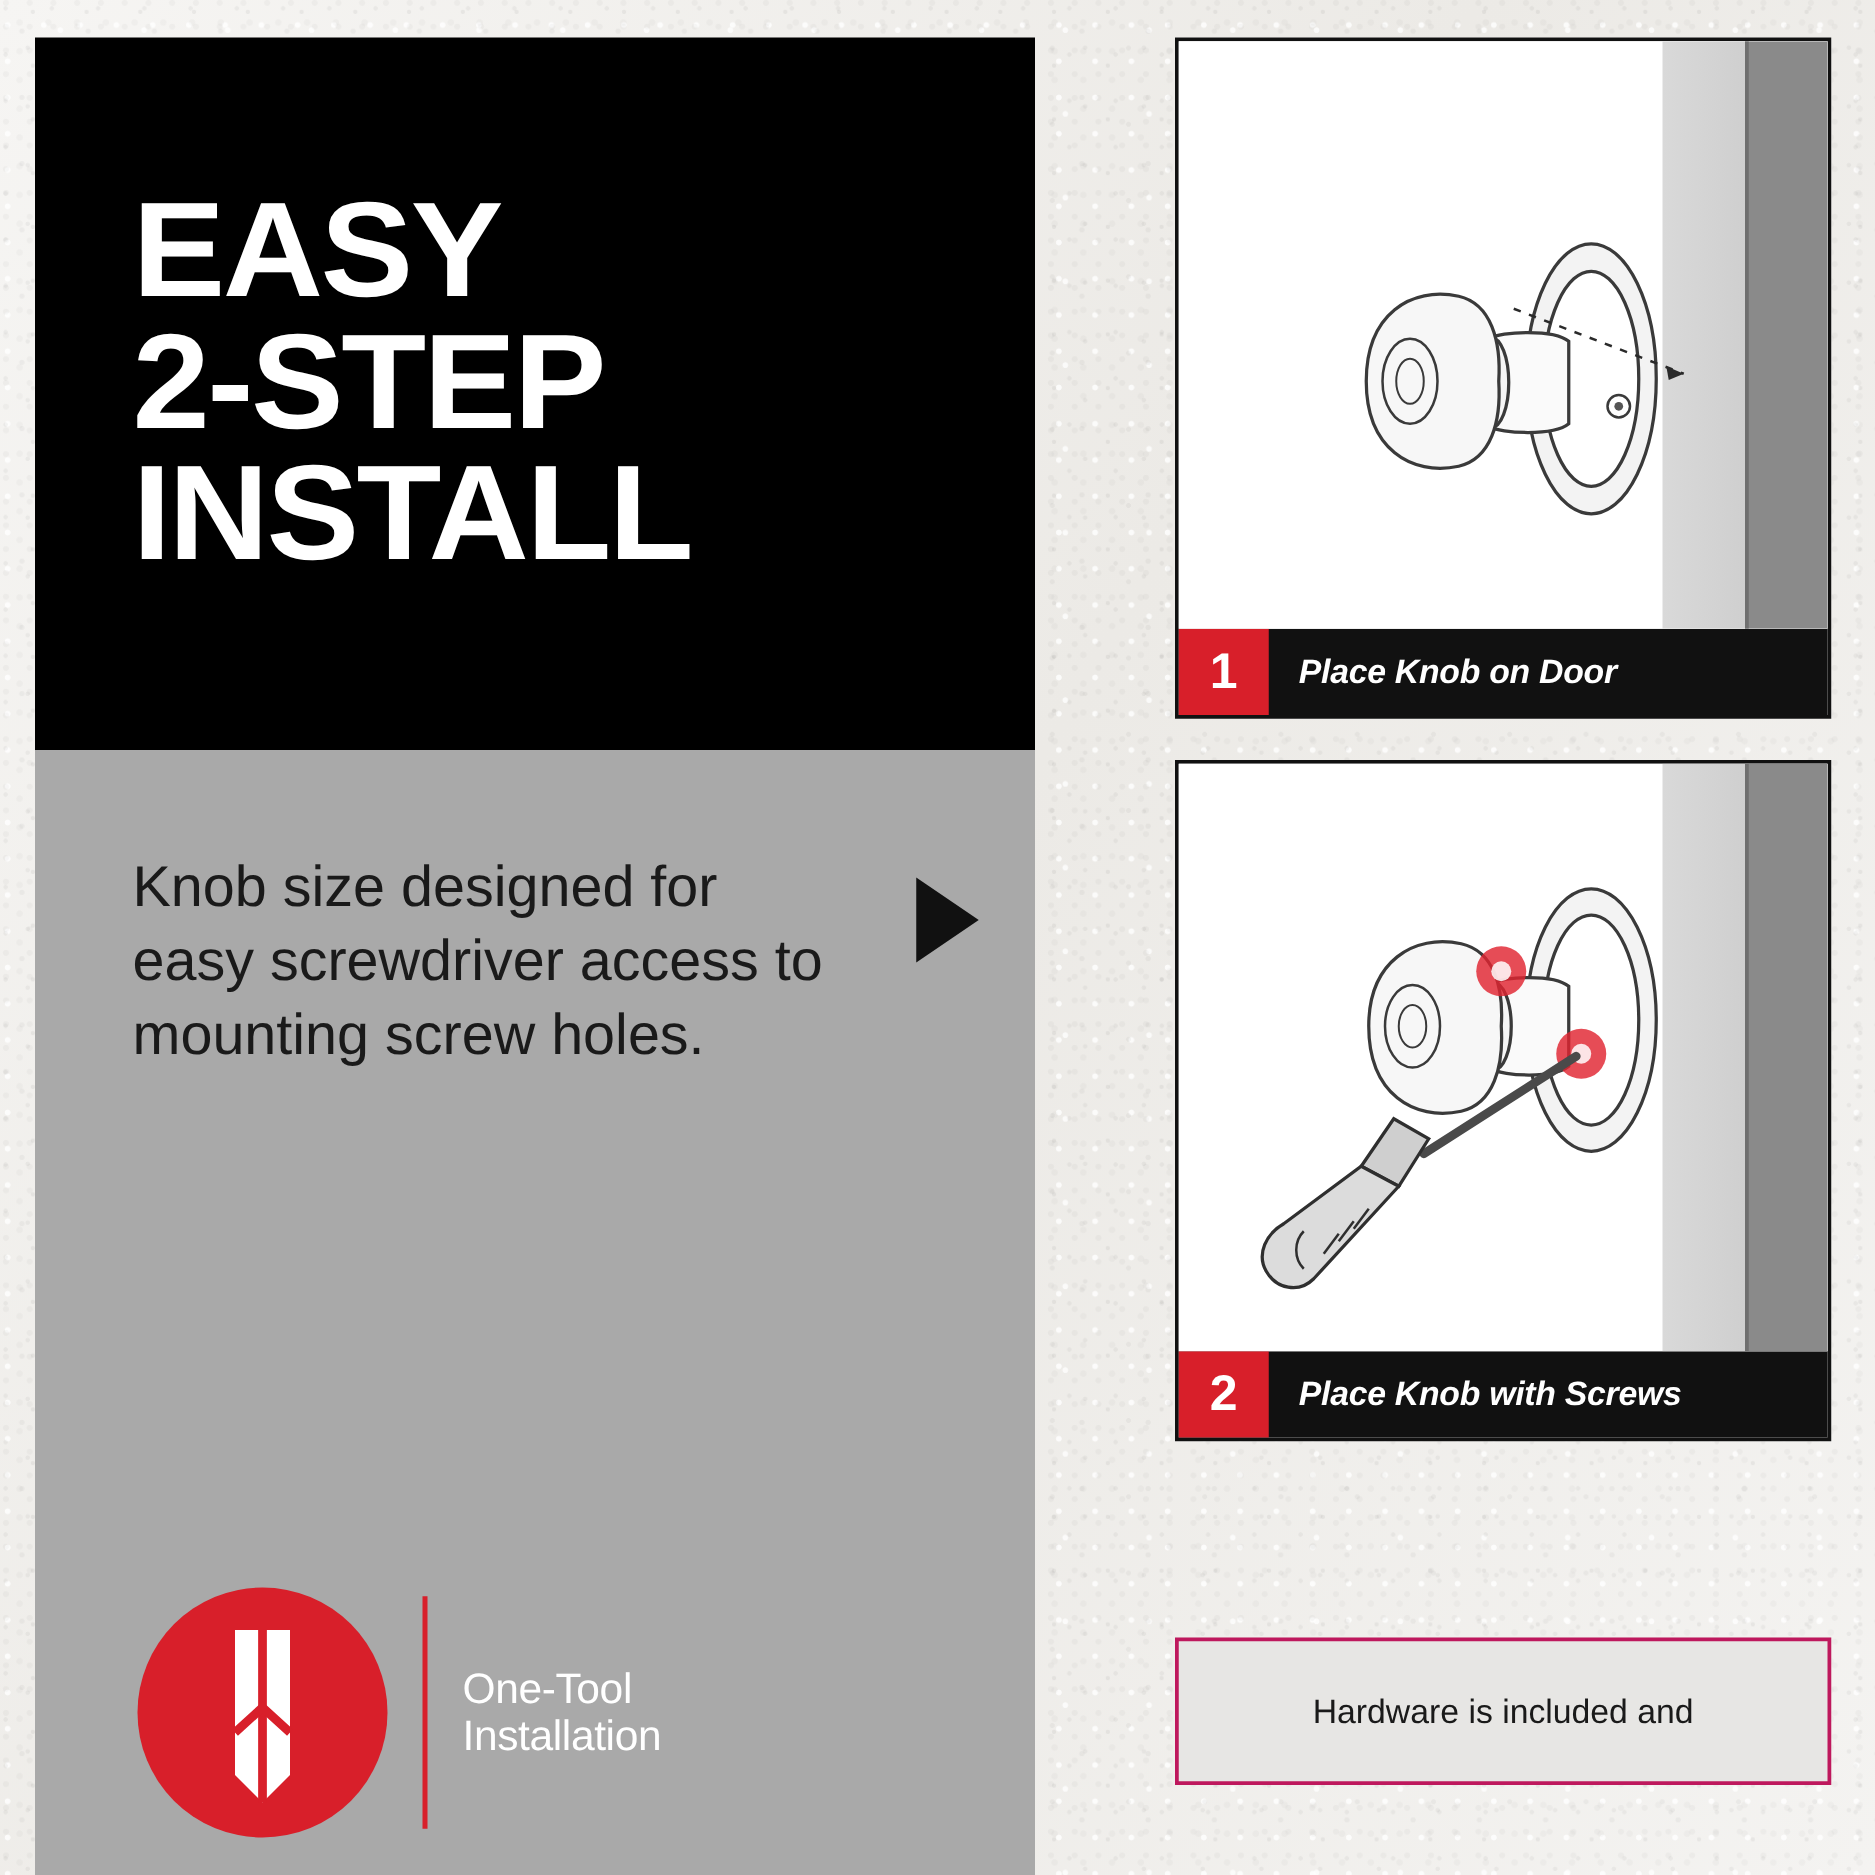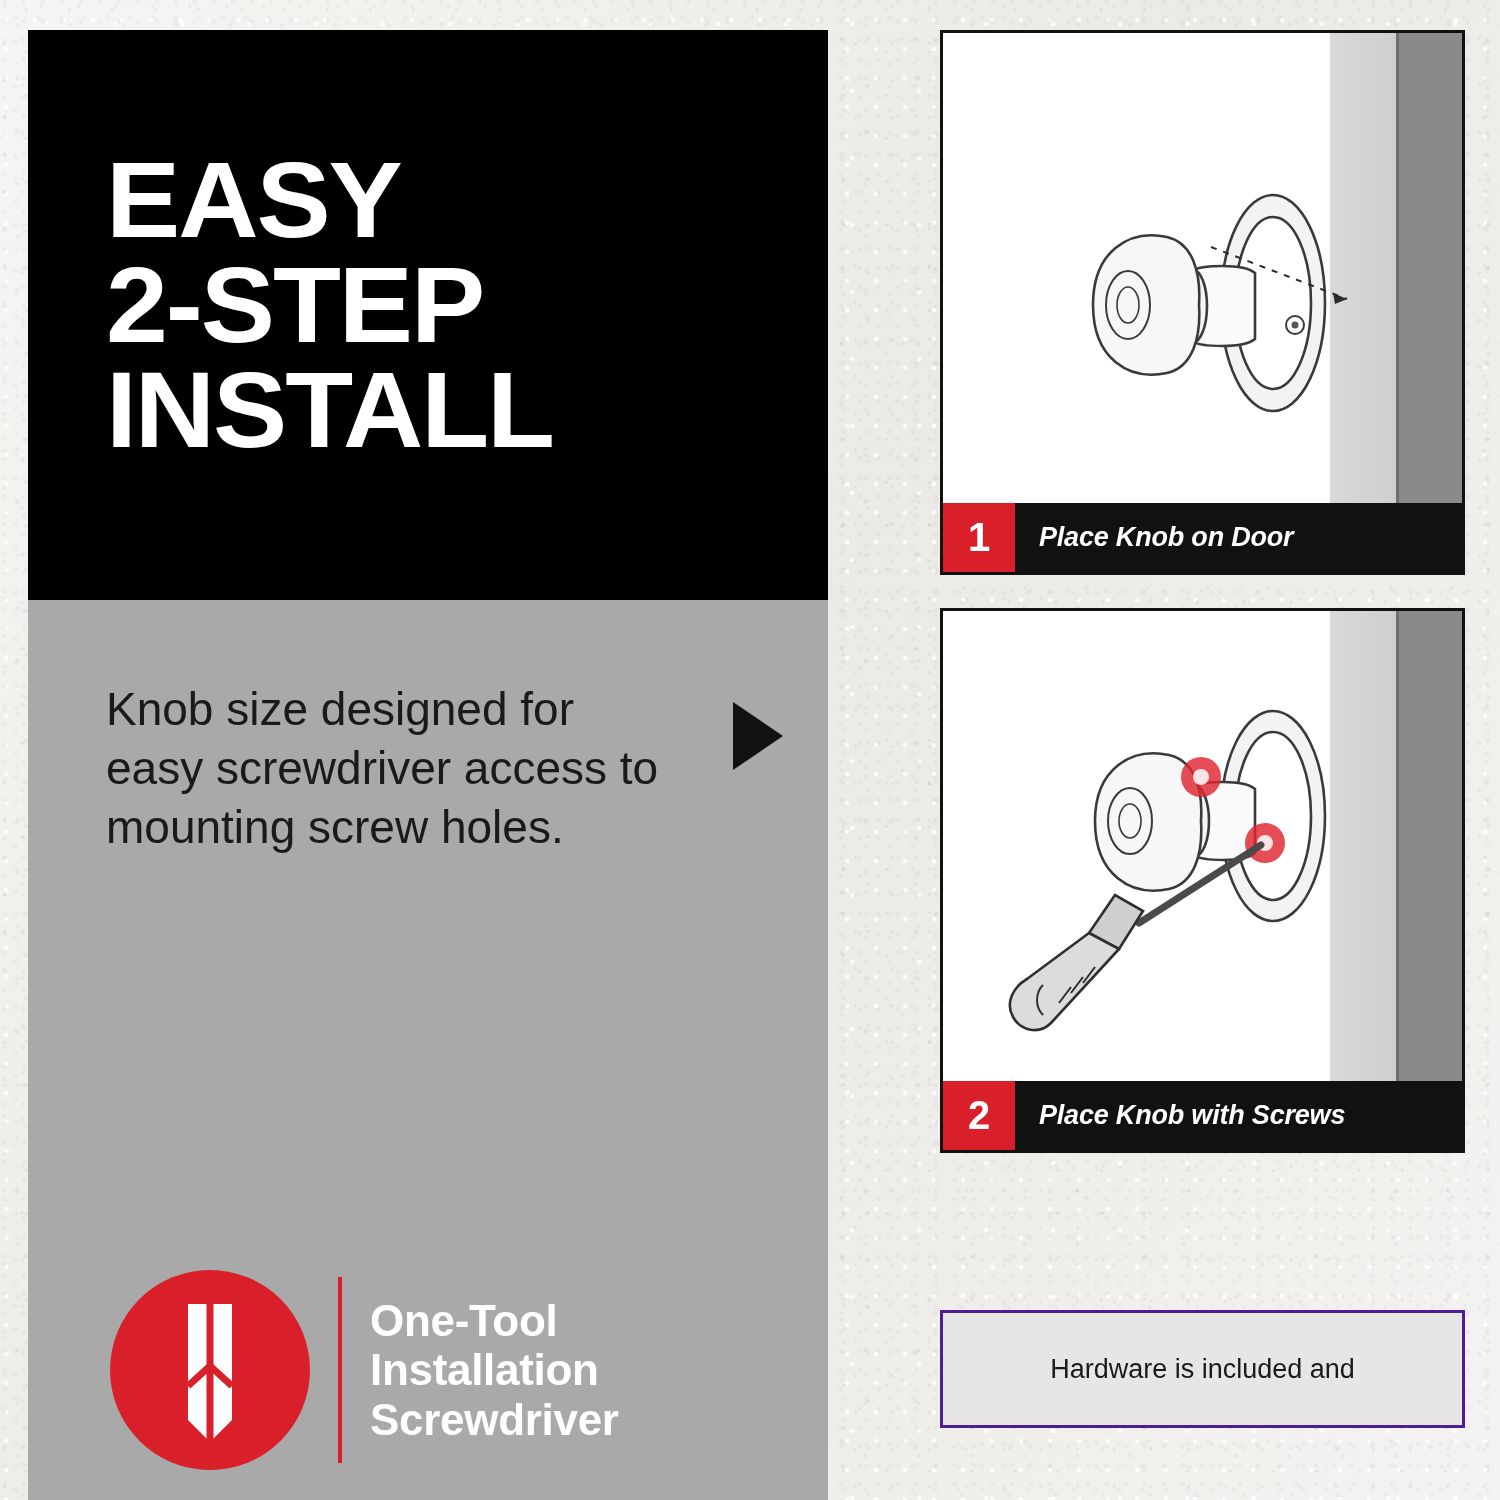--- a/index.html
+++ b/index.html
@@ -115,22 +115,22 @@
   .badge-divider {
     width: 4px;
     height: 186px;
     background: #d81f2a;
     margin-left: 28px;
     margin-right: 28px;
     flex: 0 0 auto;
   }
   .badge-text {
     color: #ffffff;
-    font-weight: bold;
-    font-size: 44px;
+    font-weight: normal;
+    font-size: 34px;
     line-height: 1.12;
     letter-spacing: -0.3px;
   }
   .badge-text .bl { display: block; white-space: nowrap; }
 
   
   .step-card {
     position: absolute;
     left: 940px;
     width: 525px;
@@ -186,21 +186,21 @@
     letter-spacing: -0.2px;
   }
 
   
   .note-box {
     position: absolute;
     left: 940px;
     top: 1310px;
     width: 525px;
     height: 118px;
-    border: 3px solid #4c1d95;
+    border: 3px solid #be185d;
     background: #e7e6e4;
     box-sizing: border-box;
     display: flex;
     align-items: center;
     justify-content: center;
     text-align: center;
   }
   .note-text {
     font-size: 27px;
     line-height: 1.35;
@@ -236,21 +236,20 @@
           <g stroke="#d81f2a" stroke-width="7" fill="none">
             <path d="M100 34 V172"></path>
             <path d="M78 116 L100 96 L122 116"></path>
           </g>
         </svg>
       </div>
       <div class="badge-divider"></div>
       <div class="badge-text">
         <span class="bl">One-Tool</span>
         <span class="bl">Installation</span>
-        <span class="bl">Screwdriver</span>
       </div>
     </div>
   </div>
 </div>
 
 <div class="step-card" id="step-card-1">
   <div class="illo">
     <div class="door-edge">
       <div class="door-face"></div>
       <div class="door-dark"></div>

